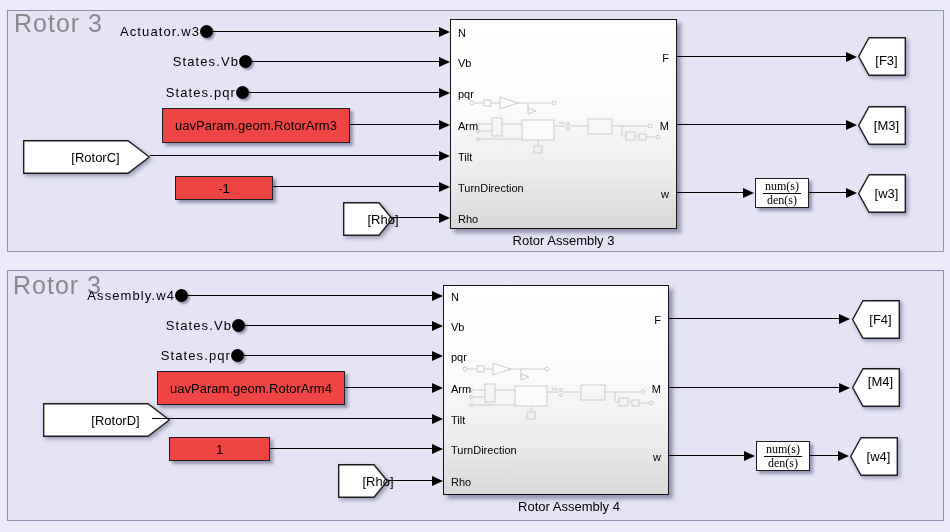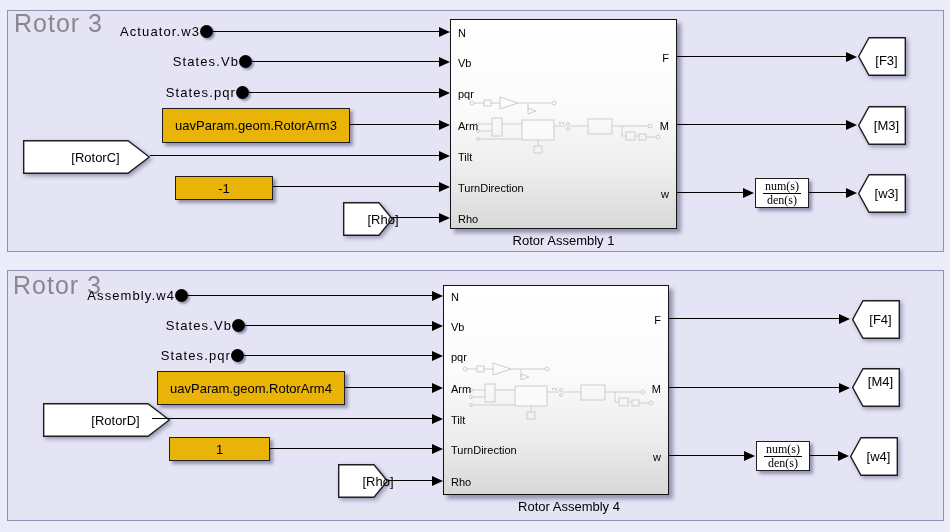--- a/index.html
+++ b/index.html
@@ -10,21 +10,21 @@
     color:#000;
   }
   .panel{position:absolute;background:#e4e4f5;border:1px solid #9090b2;box-sizing:border-box;}
   .area-title{position:absolute;color:#88888e;font-size:25px;letter-spacing:1px;white-space:nowrap;}
   .sig{position:absolute;font-size:13px;letter-spacing:1.1px;height:24px;line-height:24px;white-space:nowrap;}
   .bullet{position:absolute;width:13px;height:13px;border-radius:50%;background:#000;
           box-shadow:2px 2px 2px rgba(70,70,110,.5);}
   .line{position:absolute;height:1.4px;background:#000;}
   .arrow{position:absolute;width:0;height:0;border-top:5px solid transparent;
          border-bottom:5px solid transparent;border-left:11px solid #000;}
-  .blk{position:absolute;background:#eab308;border:1.3px solid #1f1f1f;box-sizing:border-box;
+  .blk{position:absolute;background:#ef4444;border:1.3px solid #1f1f1f;box-sizing:border-box;
        box-shadow:3px 3px 3px rgba(70,70,110,.5);
        display:flex;align-items:center;justify-content:center;font-size:13px;white-space:nowrap;}
   .assembly{position:absolute;border:1.6px solid #141414;box-sizing:border-box;
        background:linear-gradient(180deg,#ffffff 0%,#fbfbfb 42%,#ececec 74%,#d8d8d8 100%);
        box-shadow:4px 4px 4px rgba(70,70,110,.5);}
   .pl{position:absolute;left:7px;font-size:11px;line-height:14px;white-space:nowrap;}
   .pr{position:absolute;right:7px;font-size:11px;line-height:14px;text-align:right;}
   .bname{position:absolute;font-size:13px;text-align:center;white-space:nowrap;}
   .tag{position:absolute;}
   .tag svg{position:absolute;left:0;top:0;filter:drop-shadow(2.5px 2.5px 2px rgba(70,70,110,.5));}
@@ -134,21 +134,21 @@
   <div class="pl" style="top:36px">Vb</div>
   <div class="pl" style="top:67px">pqr</div>
   <div class="pl" style="top:99px">Arm</div>
   <div class="pl" style="top:130px">Tilt</div>
   <div class="pl" style="top:161px">TurnDirection</div>
   <div class="pl" style="top:192px">Rho</div>
   <div class="pr" style="top:31px">F</div>
   <div class="pr" style="top:99px">M</div>
   <div class="pr" style="top:167px">w</div>
 </div>
-<div class="bname" style="left:450px;top:233px;width:227px">Rotor Assembly 1</div>
+<div class="bname" style="left:450px;top:233px;width:227px">Rotor Assembly 3</div>
 
 <div class="line" style="left:677px;top:56px;width:169px"></div>
 <div class="arrow" style="left:846px;top:52px"></div>
 <div class="tag goto" style="left:858px;top:37px;width:48px;height:46px">
   <svg width="48" height="39" viewBox="0 0 48 39">
     <polygon points="11,0.7 47.3,0.7 47.3,38.3 11,38.3 0.7,19.5" fill="#ffffff" stroke="#1f1f1f" stroke-width="1.4"></polygon>
   </svg>
   <div class="lbl">[F3]</div>
 </div>
 

